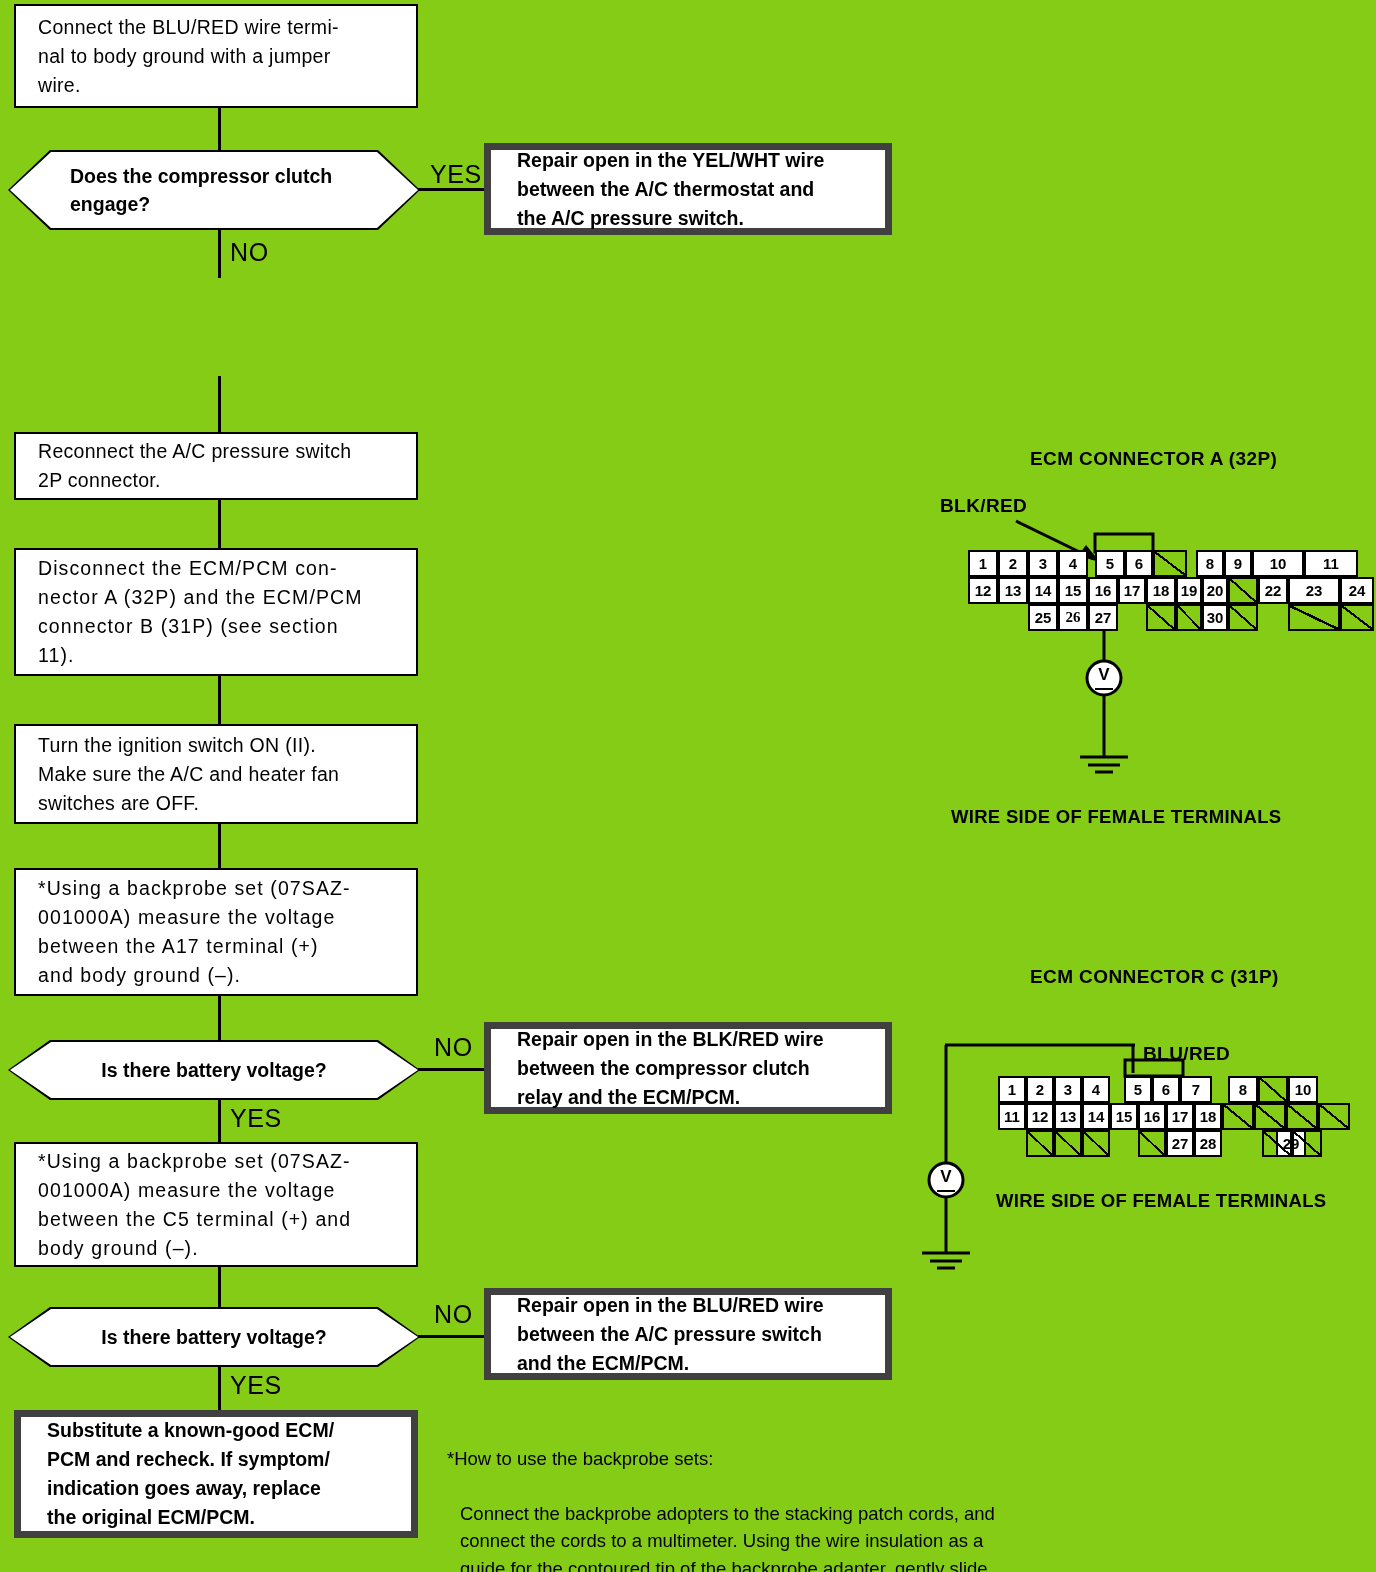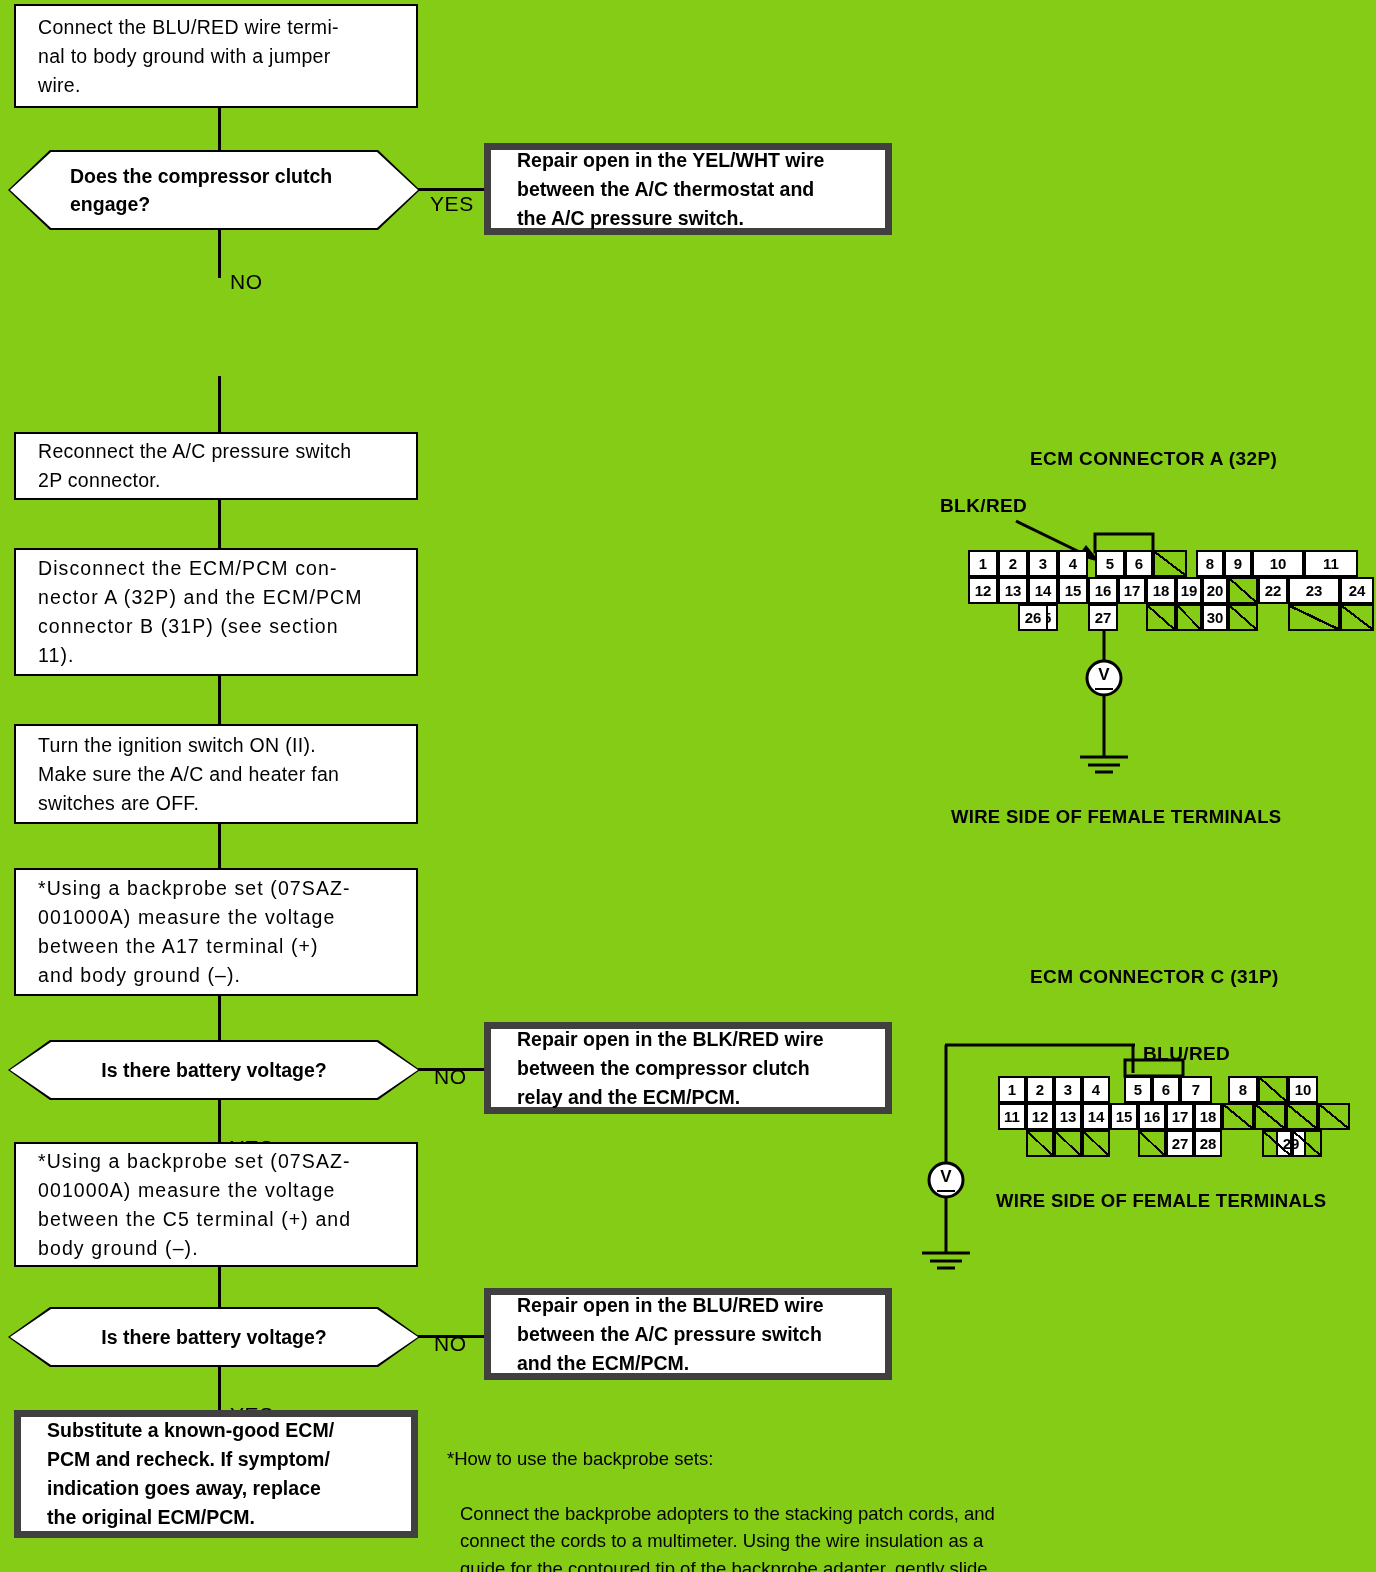--- a/index.html
+++ b/index.html
@@ -88,24 +88,23 @@
     padding-left: 0;
     text-align: center;
   }
 
   
   .vline { position: absolute; width: 3px; background: #000; }
   .hline { position: absolute; height: 3px; background: #000; }
 
   .branch-label {
     position: absolute;
-    font-size: 21px;
+    font-size: 25px;
     letter-spacing: 0.6px;
     white-space: nowrap;
-    margin-top: 32px;
   }
 
   
   .conn-title {
     position: absolute;
     font-size: 19px;
     font-weight: bold;
     letter-spacing: 0.4px;
     white-space: nowrap;
   }
@@ -294,21 +293,21 @@
   <div class="pin" style="left:1118px; top:577px; width:28px; height:27px;">17</div>
   <div class="pin" style="left:1146px; top:577px; width:30px; height:27px;">18</div>
   <div class="pin" style="left:1176px; top:577px; width:26px; height:27px;">19</div>
   <div class="pin" style="left:1202px; top:577px; width:26px; height:27px;">20</div>
   <div class="pin blank" style="left:1228px; top:577px; width:30px; height:27px; background:linear-gradient(to top right, transparent 47%, #000 47%, #000 53%, transparent 53%);"></div>
   <div class="pin" style="left:1258px; top:577px; width:30px; height:27px;">22</div>
   <div class="pin" style="left:1288px; top:577px; width:52px; height:27px;">23</div>
   <div class="pin" style="left:1340px; top:577px; width:34px; height:27px;">24</div>
 
   <div class="pin" style="left:1028px; top:604px; width:30px; height:27px;">25</div>
-  <div class="pin" style="left:1018px; top:604px; width:30px; height:27px;">26</div>
+  <div class="pin" style="left:1058px; top:604px; width:30px; height:27px;font-family:Liberation Serif, serif;">26</div>
   <div class="pin" style="left:1088px; top:604px; width:30px; height:27px;">27</div>
   <div class="pin blank" style="left:1146px; top:604px; width:30px; height:27px; background:linear-gradient(to top right, transparent 47%, #000 47%, #000 53%, transparent 53%);"></div>
   <div class="pin blank" style="left:1176px; top:604px; width:26px; height:27px; background:linear-gradient(to top right, transparent 47%, #000 47%, #000 53%, transparent 53%);"></div>
   <div class="pin" style="left:1202px; top:604px; width:26px; height:27px;">30</div>
   <div class="pin blank" style="left:1228px; top:604px; width:30px; height:27px; background:linear-gradient(to top right, transparent 47%, #000 47%, #000 53%, transparent 53%);"></div>
   <div class="pin blank" style="left:1288px; top:604px; width:52px; height:27px; background:linear-gradient(to top right, transparent 47%, #000 47%, #000 53%, transparent 53%);"></div>
   <div class="pin blank" style="left:1340px; top:604px; width:34px; height:27px; background:linear-gradient(to top right, transparent 47%, #000 47%, #000 53%, transparent 53%);"></div>
 
   <div class="wire-side" style="left:951px; top:806px;">WIRE SIDE OF FEMALE TERMINALS</div>
 

